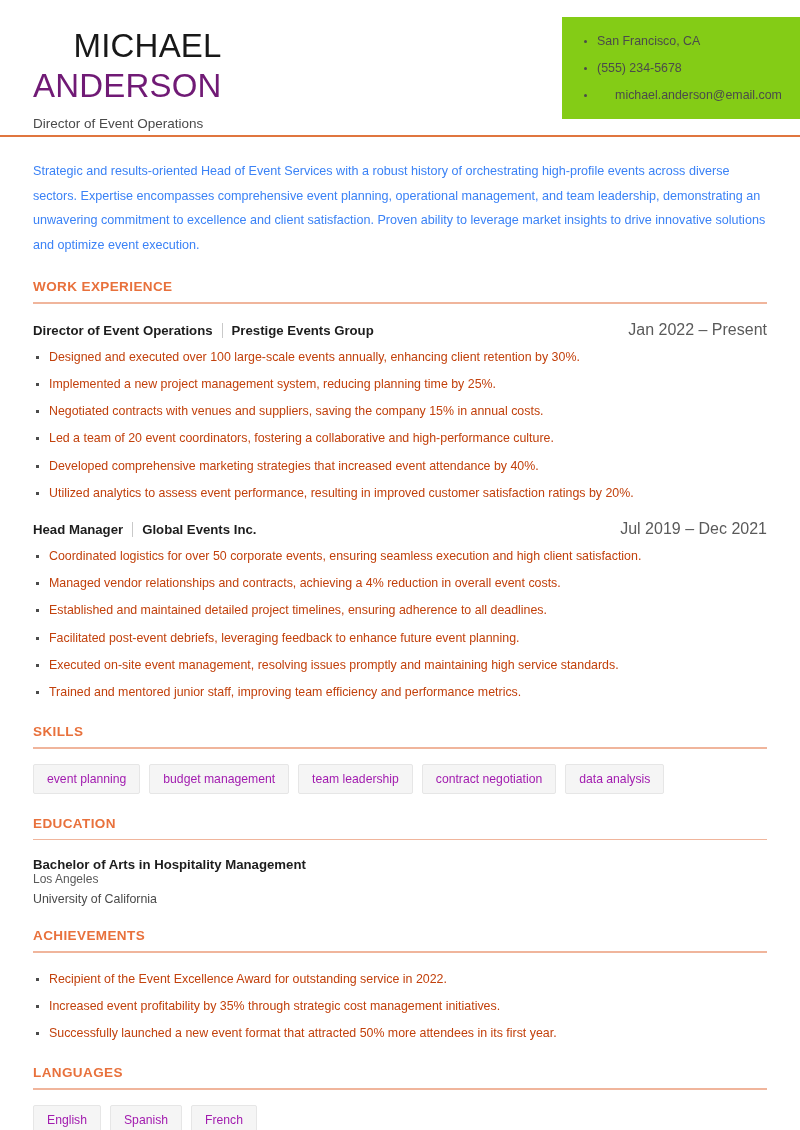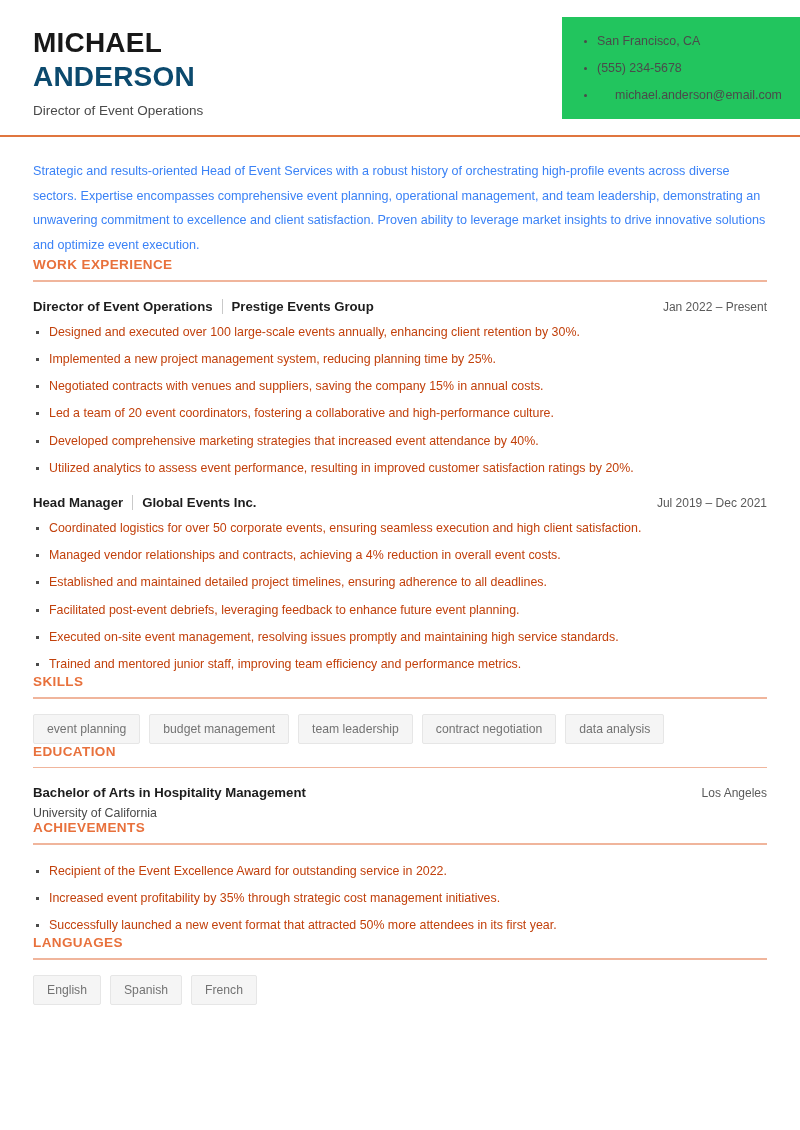--- a/index.html
+++ b/index.html
@@ -28,37 +28,38 @@
     align-items: flex-start;
     justify-content: space-between;
     height: 100%;
   }
 
   .identity {
     padding: 26px 0 0 33px;
   }
 
   .name-line {
-    font-size: 28px;
-    font-weight: bold;
+    font-size: 33px;
+    font-weight: normal;
     letter-spacing: 0.2px;
     line-height: 1.22;
+    text-align: right;
   }
   .name-first { color: #181818; }
-  .name-last  { color: #0c4a6e; }
+  .name-last  { color: #701a75; }
 
   .job-title {
     margin-top: 9px;
     font-size: 13.5px;
     color: #4a4a4a;
     font-weight: normal;
   }
 
   .contact-box {
-    background: #22c55e;
+    background: #84cc16;
     width: 238px;
     margin-top: 17px;
     padding: 17px 0 17px 22px;
   }
 
   .contact-item {
     position: relative;
     font-size: 12.4px;
     color: #4b4b4b;
     padding-left: 13px;
@@ -92,21 +93,21 @@
   }
 
   .summary {
     margin-top: 22px;
     font-size: 12.6px;
     line-height: 1.95;
     color: #3b82f6;
     max-width: 736px;
   }
 
-  .section { }
+  .section { margin-top: 22px; }
 
   .section-title {
     font-size: 13.5px;
     font-weight: bold;
     color: #e8713c;
     letter-spacing: 0.4px;
     text-transform: uppercase;
   }
 
   .section-rule {
@@ -134,21 +135,21 @@
 
   .sep {
     display: inline-block;
     width: 1px;
     height: 15px;
     background: #c9c9c9;
     margin: 0 9px;
   }
 
   .entry-date {
-    font-size: 12px;
+    font-size: 16px;
     color: #5a5a5a;
     white-space: nowrap;
     text-align: center;
   }
 
   .bullets { margin-top: 9px; list-style: none; }
 
   .bullets li {
     position: relative;
     font-size: 12.4px;
@@ -175,31 +176,32 @@
     flex-wrap: wrap;
     gap: 9px;
   }
 
   .pill {
     background: #f5f5f5;
     border: 1px solid #e6e6e6;
     border-radius: 2px;
     padding: 7px 13px;
     font-size: 12.2px;
-    color: #737373;
+    color: #a21caf;
     white-space: nowrap;
   }
 
   
   .edu-entry { margin-top: 17px; }
 
   .edu-head {
     display: flex;
     align-items: baseline;
     justify-content: space-between;
+    flex-direction: column;
   }
 
   .edu-degree {
     font-size: 13.2px;
     font-weight: bold;
     color: #1d1d1d;
   }
 
   .edu-location {
     font-size: 12px;

